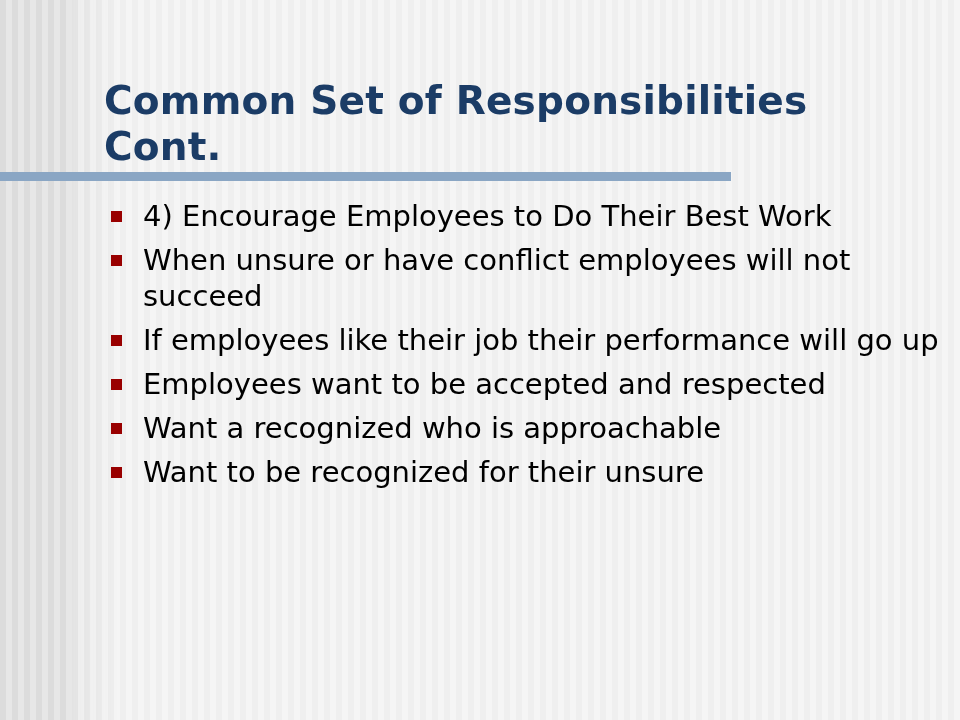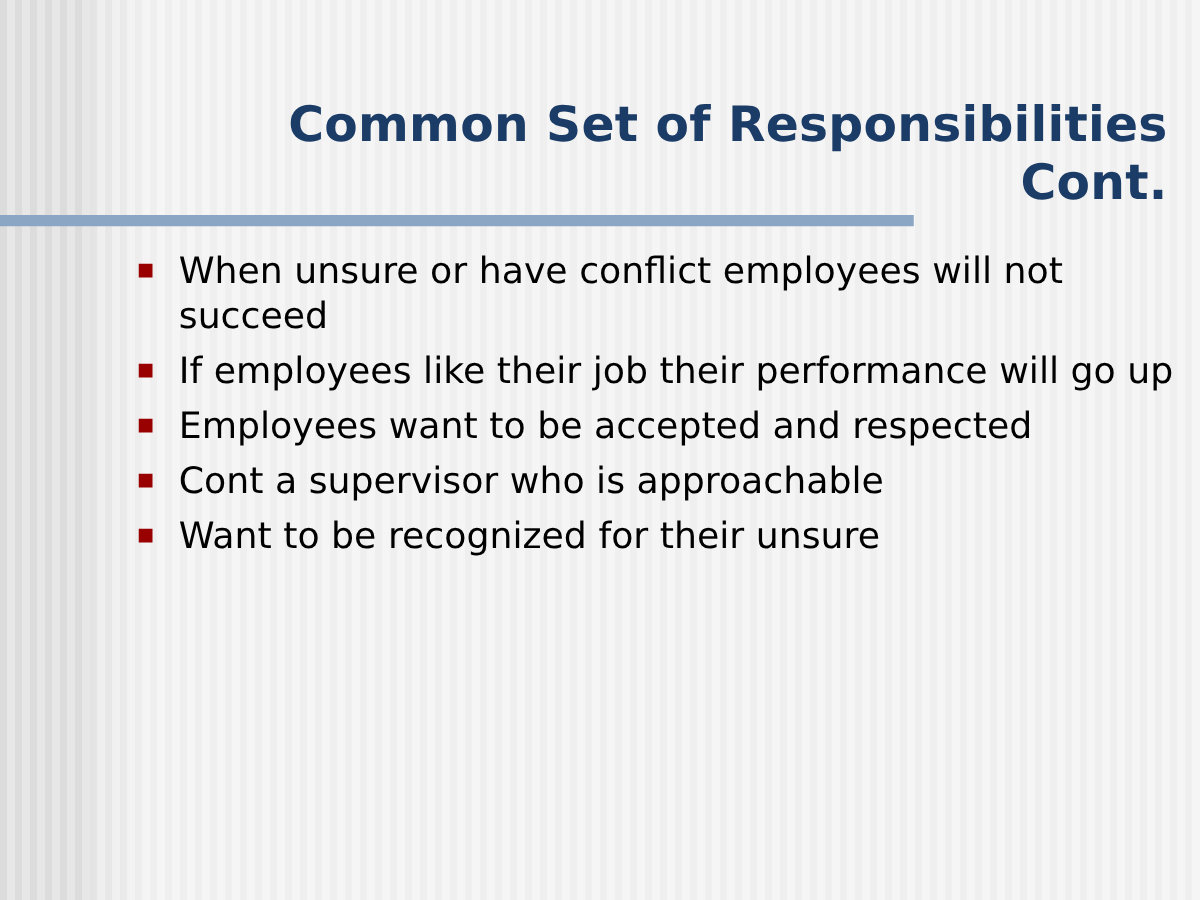--- a/index.html
+++ b/index.html
@@ -59,21 +59,20 @@
   #title {
     position: absolute;
     left: 104px;
     top: 52px;
     width: 830px;
     color: #1b3c66;
     font-size: 39px;
     line-height: 46px;
     letter-spacing: 0.2px;
     white-space: pre-line;
-    text-align: right;
   }
 
   #divider {
     position: absolute;
     left: 0px;
     top: 172px;
     width: 731px;
     height: 9px;
     background: #8aa6c4;
   }
@@ -114,39 +113,43 @@
 
   <div class="left-band"></div>
   <div class="band-fade"></div>
 
   <h1 id="title">Common Set of Responsibilities Cont.</h1>
 
   <div id="divider"></div>
 
   <ul id="bullets" style="list-style:none;margin:0;padding:0;">
 
+    <li class="bullet-item">
+      <span class="bullet-marker"></span>
+      <span class="bullet-text">4) Encourage Employees to Do Their Best Work</span>
+    </li>
 
     <li class="bullet-item">
       <span class="bullet-marker"></span>
       <span class="bullet-text">When unsure or have conflict employees will not succeed</span>
     </li>
 
     <li class="bullet-item">
       <span class="bullet-marker"></span>
       <span class="bullet-text">If employees like their job their performance will go up</span>
     </li>
 
     <li class="bullet-item">
       <span class="bullet-marker"></span>
       <span class="bullet-text">Employees want to be accepted and respected</span>
     </li>
 
     <li class="bullet-item">
       <span class="bullet-marker"></span>
-      <span class="bullet-text">Cont a supervisor who is approachable</span>
+      <span class="bullet-text">Want a recognized who is approachable</span>
     </li>
 
     <li class="bullet-item">
       <span class="bullet-marker"></span>
       <span class="bullet-text">Want to be recognized for their unsure</span>
     </li>
 
   </ul>
 
 </div>

